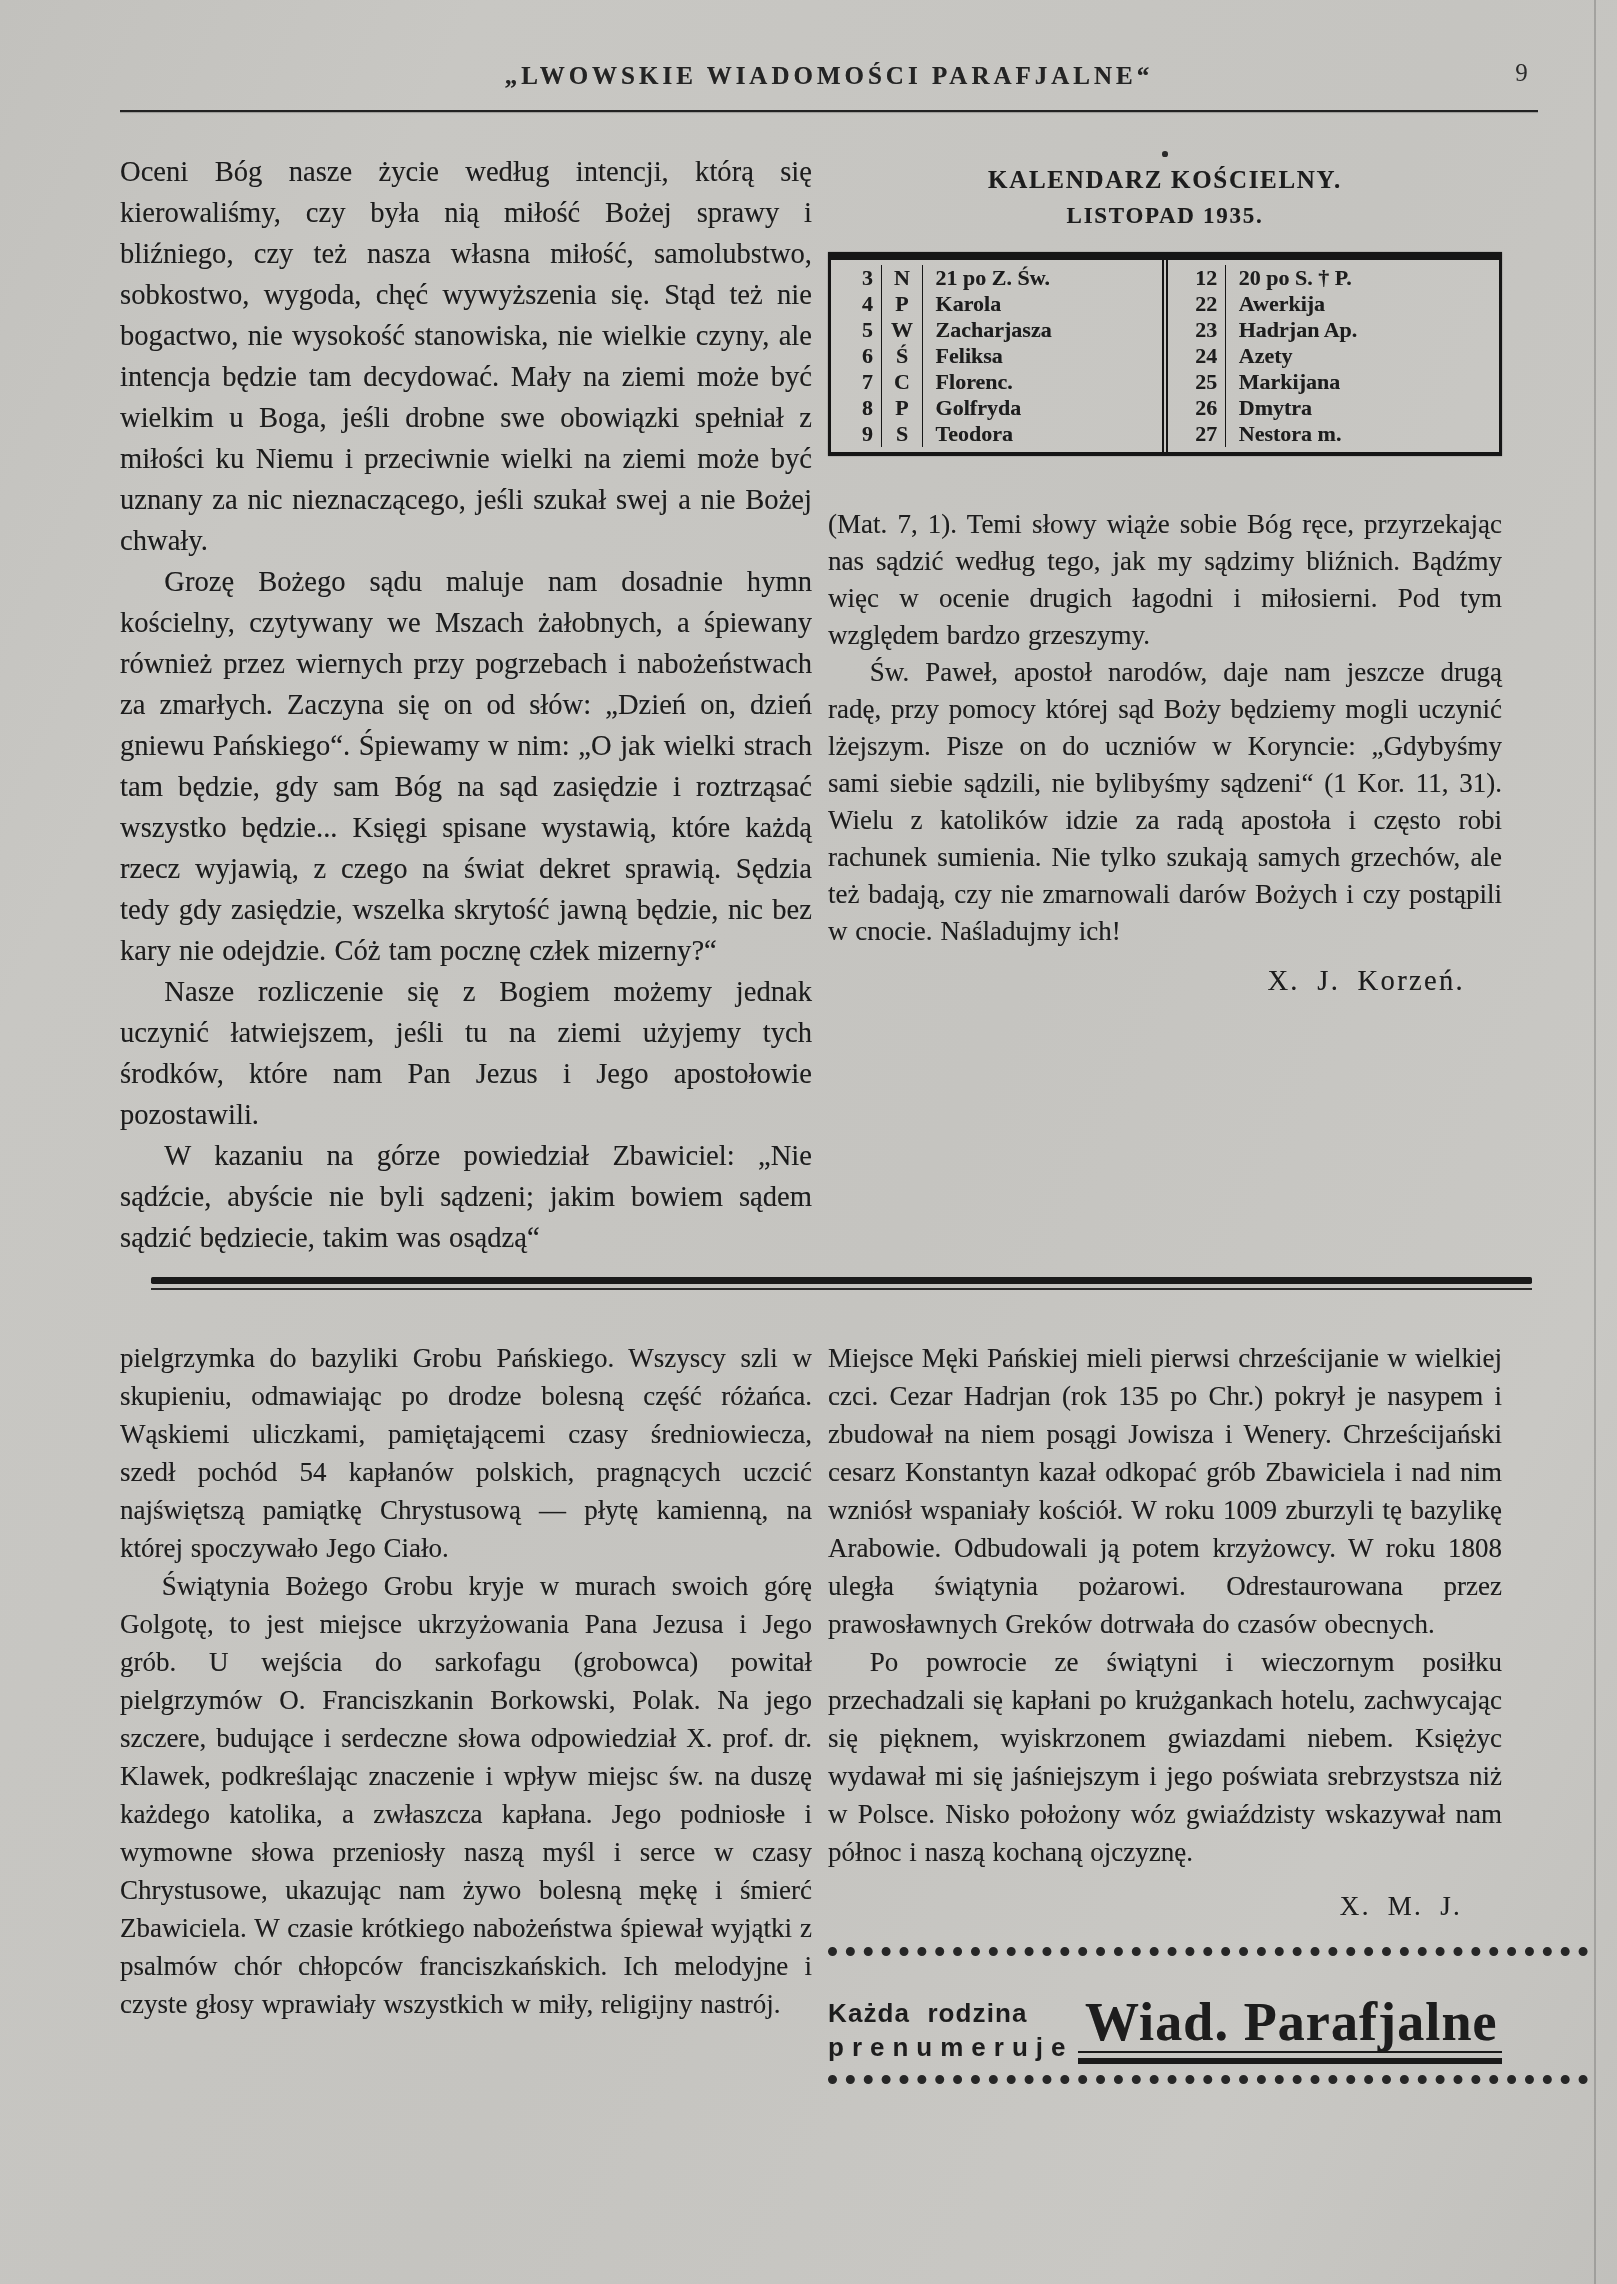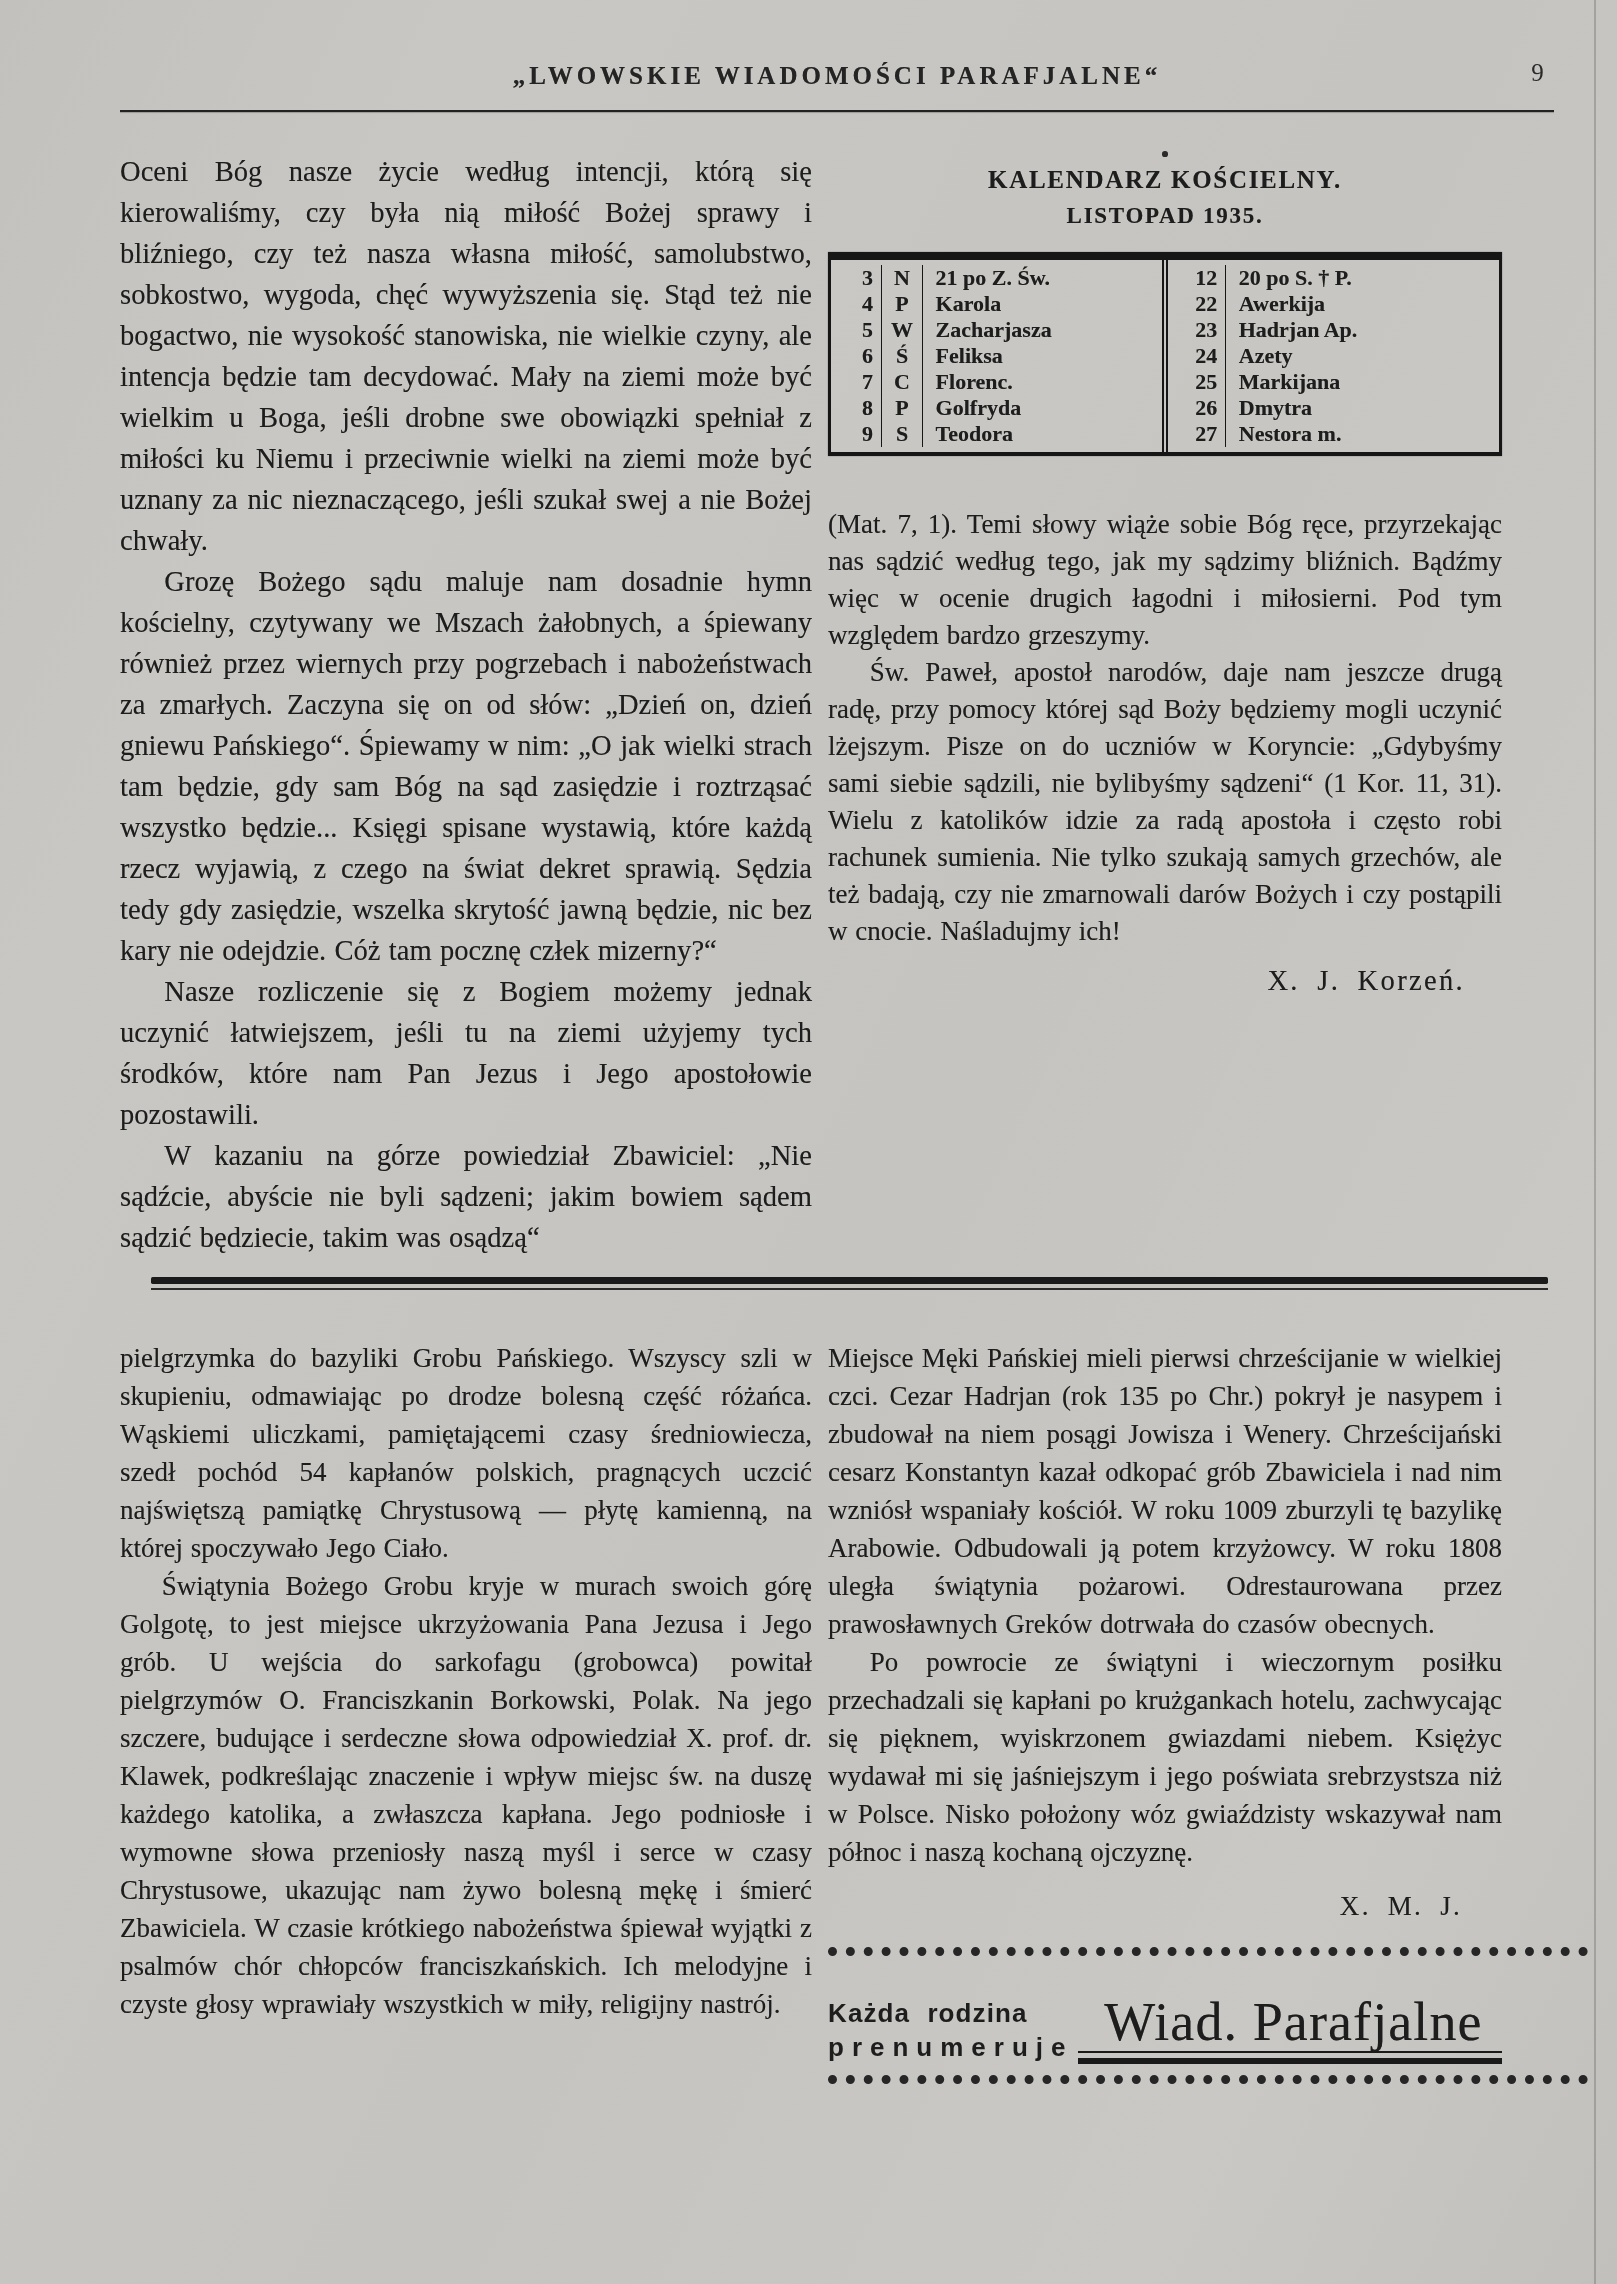--- a/index.html
+++ b/index.html
@@ -13,21 +13,21 @@
   }
   .page{
     position:relative;
     width:1618px;height:2284px;
     background:linear-gradient(115deg,#c2c1bd 0%,#c8c7c3 18%,#c5c4c0 55%,#c9c8c4 82%,#c1c0bc 100%);
   }
   .scan-edge{
     position:absolute;top:0;right:22px;width:1.7px;height:100%;
     background:rgba(60,60,58,.25);
   }
-  .inner{position:relative;padding:0 64px 0 120px;}
+  .inner{position:relative;padding:0 80px 0 120px;}
   
   .hdr{position:relative;padding-top:62px;height:40px;}
   .masthead{
     text-align:center;font-weight:bold;font-size:25px;letter-spacing:4px;
     color:#242424;text-shadow:0 0 0.6px rgba(25,25,25,.45);
   }
   .page-number{
     position:absolute;right:10.3px;top:59px;font-size:25px;color:#2a2a2a;
   }
   .header-rule{margin-top:8px;border-top:2.9px solid #222;box-shadow:0 1.1px 0 rgba(40,40,40,.25);}
@@ -76,21 +76,21 @@
   
   .dotted-rule{border-top:9px dotted #262626;margin-right:-86px;height:0;}
   .rule-top{margin-top:25px;}
   .rule-bottom{margin-top:10.3px;}
   .ad{display:flex;align-items:flex-end;margin-top:26px;}
   .ad-left{flex:none;width:257px;padding-bottom:1.1px;}
   .ad-line1{font-family:"Liberation Sans",sans-serif;font-weight:bold;font-size:26px;letter-spacing:1.1px;word-spacing:9px;margin-top:16px;}
   .ad-line2{font-family:"Liberation Sans",sans-serif;font-weight:bold;font-size:26px;letter-spacing:8px;margin-top:3.4px;}
   .ad-right{flex:1;}
   .ad-title{
-    font-weight:normal;font-size:54px;line-height:56px;text-align:center;
+    font-weight:bold;font-size:54px;line-height:56px;text-align:left;
     letter-spacing:1.1px;text-shadow:0 0 0.6px rgba(20,20,20,.5);
   }
   .ad-rule{margin-top:1.1px;height:5.1px;border-top:2.9px solid #1a1a1a;border-bottom:6.9px solid #1a1a1a;margin-left:-6.9px;}
 </style>
 </head>
 <body>
 
 <div class="page">
   <div class="scan-edge"></div>
   <div class="inner">

